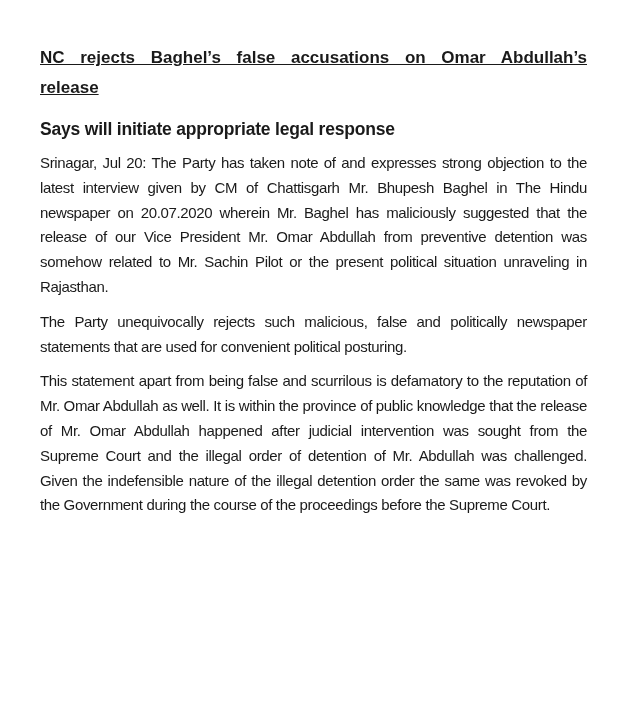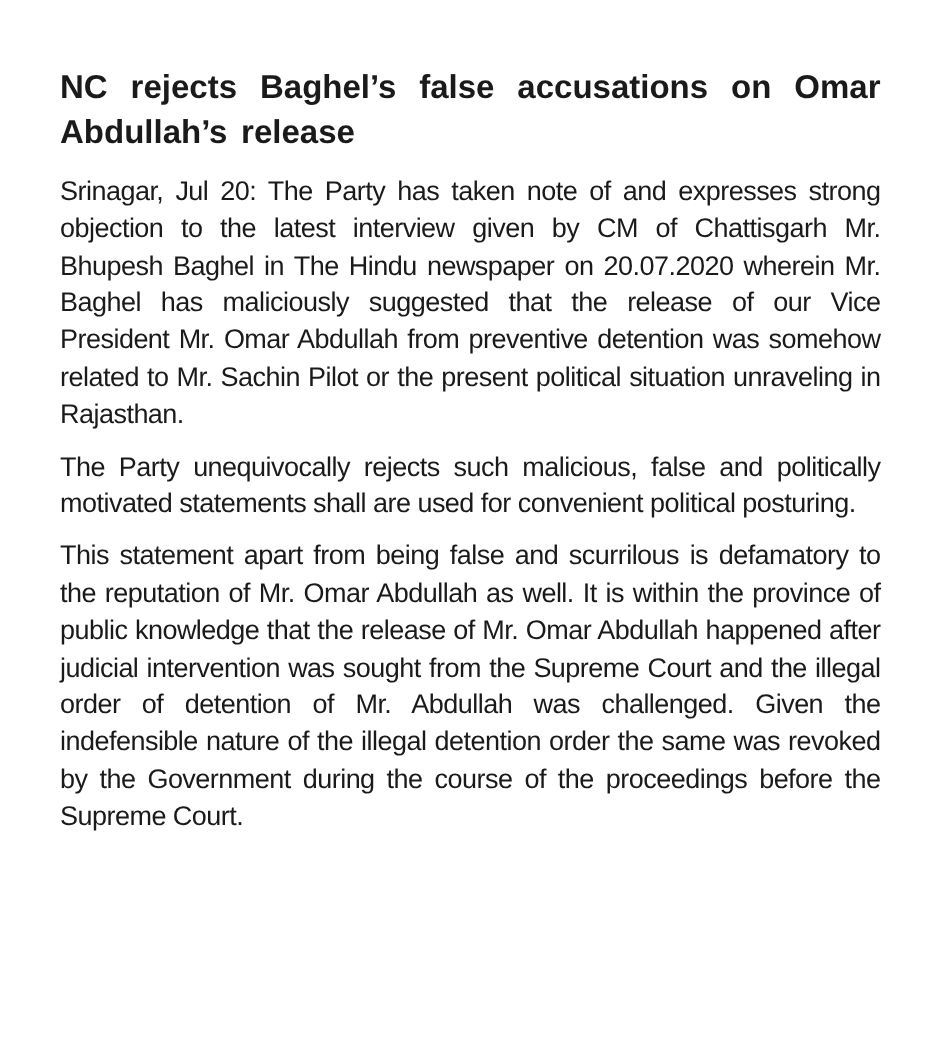--- a/index.html
+++ b/index.html
@@ -16,43 +16,45 @@
     }
     .doc {
       position: absolute;
       left: 40px;
       top: 43px;
       width: 547px;
       font-family: "Liberation Sans", sans-serif;
     }
     .title {
       font-weight: bold;
-      font-size: 22px;
+      font-size: 17px;
       line-height: 30px;
       text-align: justify;
       text-align-last: left;
       margin: 0 0 12px 0;
       word-spacing: 3px;
+      text-decoration: underline;
     }
     .subtitle {
       font-weight: bold;
       font-size: 17.5px;
       line-height: 28px;
       margin: 0 0 8px 0;
       letter-spacing: -0.2px;
     }
     .para {
-      font-size: 18px;
+      font-size: 15px;
       line-height: 24.8px;
       text-align: justify;
       margin: 0 0 10px 0;
       letter-spacing: -0.35px;
     }
   </style>
 </head>
 <body>
 
 <div class="doc">
   <h1 class="title">NC rejects Baghel’s false accusations on Omar Abdullah’s release</h1>
+  <h2 class="subtitle">Says will initiate appropriate legal response</h2>
   <p class="para">Srinagar, Jul 20: The Party has  taken note of and expresses strong objection to the latest interview given by CM of Chattisgarh Mr.  Bhupesh Baghel in The Hindu newspaper on 20.07.2020 wherein Mr. Baghel has maliciously suggested that the release of our Vice President Mr. Omar Abdullah from preventive detention was somehow related to Mr. Sachin Pilot or the present political situation unraveling in Rajasthan.</p>
-  <p class="para">The Party unequivocally rejects such malicious, false and politically motivated statements shall are used for convenient political posturing.</p>
+  <p class="para">The Party unequivocally rejects such malicious, false and politically newspaper statements that are used for convenient political posturing.</p>
   <p class="para">This statement apart from being false and scurrilous is defamatory to the reputation of Mr. Omar Abdullah as well. It is within the province of public knowledge that the release of Mr. Omar Abdullah happened after judicial intervention was sought from the Supreme Court and the illegal order of detention of Mr. Abdullah was challenged. Given the indefensible nature of the illegal detention order the same was revoked by the Government during the course of the proceedings before the Supreme Court.</p>
 </div>
 
 </body></html>

